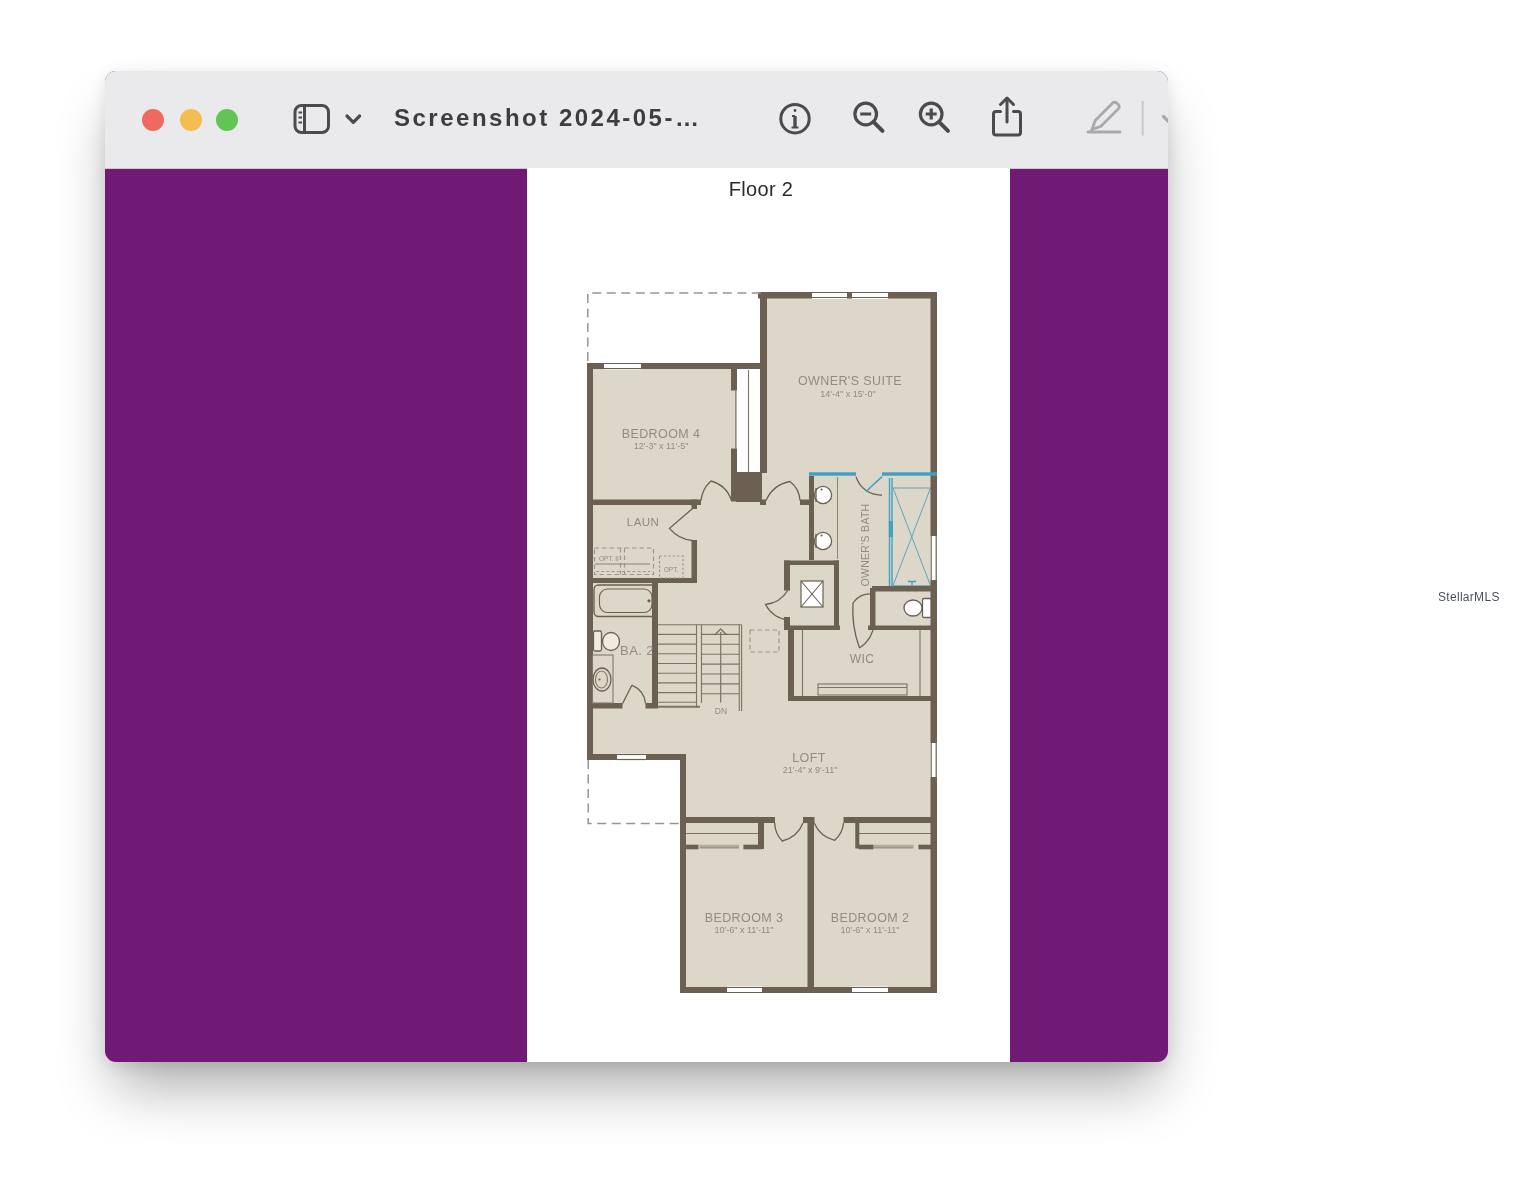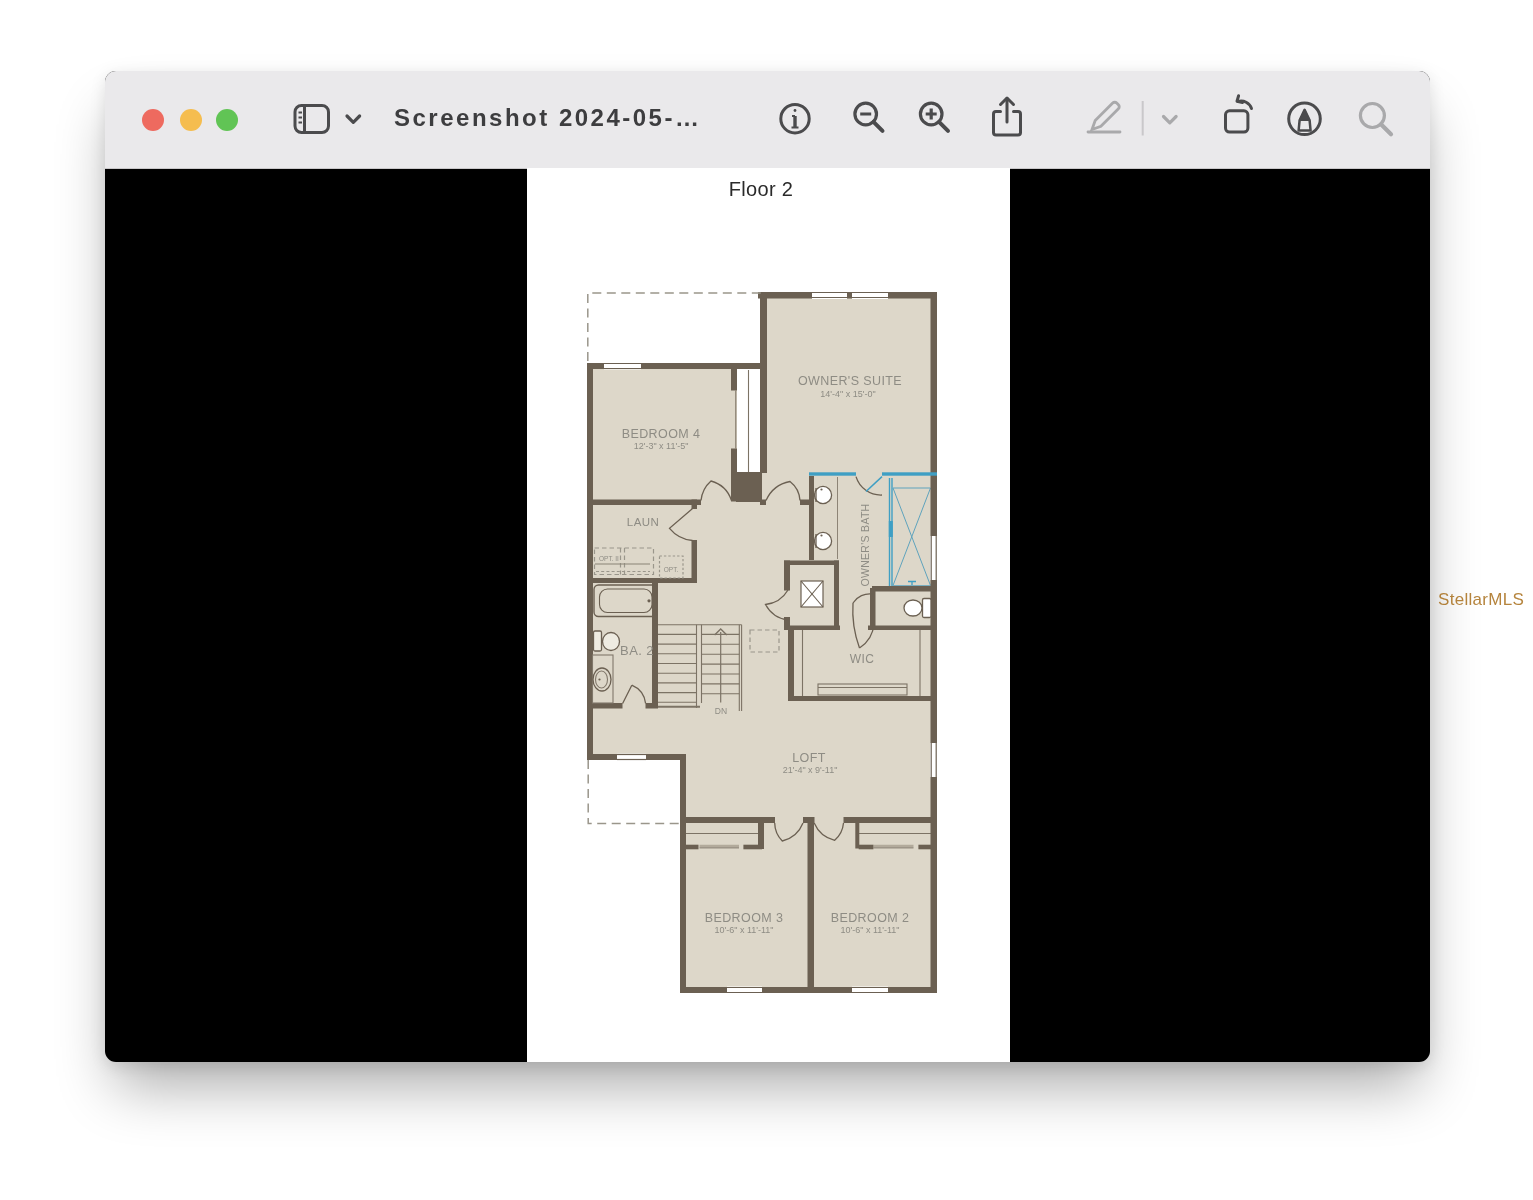--- a/index.html
+++ b/index.html
@@ -1,27 +1,27 @@
 <!DOCTYPE html>
 <html><head>
 <meta charset="utf-8">
 <style>
 html,body{margin:0;padding:0;}
 body{width:1533px;height:1200px;background:#fff;position:relative;overflow:hidden;
   font-family:"Liberation Sans",sans-serif;}
-#win{position:absolute;left:105px;top:71px;width:1325px;height:991px;border-radius:11px;
-  background:#000000;box-shadow:0 34px 58px -10px rgba(0,0,0,.33),0 4px 16px rgba(0,0,0,.10);overflow:hidden;text-align:center;}
+#win{position:absolute;left:105px;top:71px;width:1063px;height:991px;border-radius:11px;
+  background:#701a75;box-shadow:0 34px 58px -10px rgba(0,0,0,.33),0 4px 16px rgba(0,0,0,.10);overflow:hidden;text-align:center;}
 #tbar{position:absolute;left:0;top:0;width:100%;height:97px;background:#eae9eb;border-bottom:1px solid #c9c7c9;}
 .tl{position:absolute;top:37.5px;width:22px;height:22px;border-radius:50%;}
 #tl1{left:37px;background:#ee6a5f;}
 #tl2{left:74.5px;background:#f5bd4f;}
 #tl3{left:111px;background:#61c455;}
 #title{position:absolute;left:289px;top:33px;font-size:24px;font-weight:700;color:#3d3d3f;letter-spacing:2.5px;white-space:nowrap;}
 #page{position:absolute;left:422px;top:97px;width:483px;height:894px;background:#fff;}
-#wm{position:absolute;left:1438px;top:590px;font-size:17px;color:#a16207;opacity:.78;letter-spacing:.3px;}
+#wm{position:absolute;left:1438px;top:590px;font-size:12px;color:#0f172a;opacity:.78;letter-spacing:.3px;}
 </style>
 </head>
 <body>
 <div id="win">
   <div id="tbar">
     <div class="tl" id="tl1"></div>
       <div class="tl" id="tl2"></div>
       <div class="tl" id="tl3"></div>
     <svg id="icons" width="1323" height="97" style="position:absolute;left:0;top:0" viewBox="0 0 1323 97" fill="none">
 

